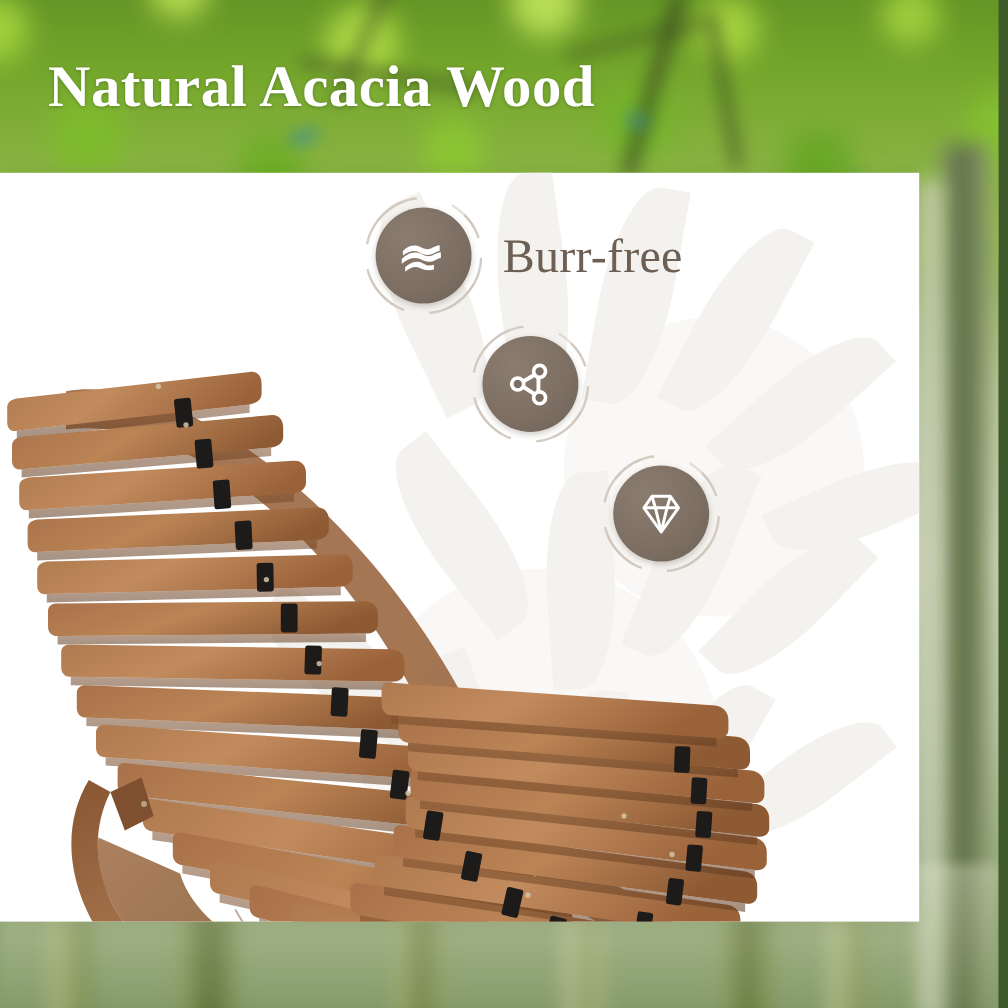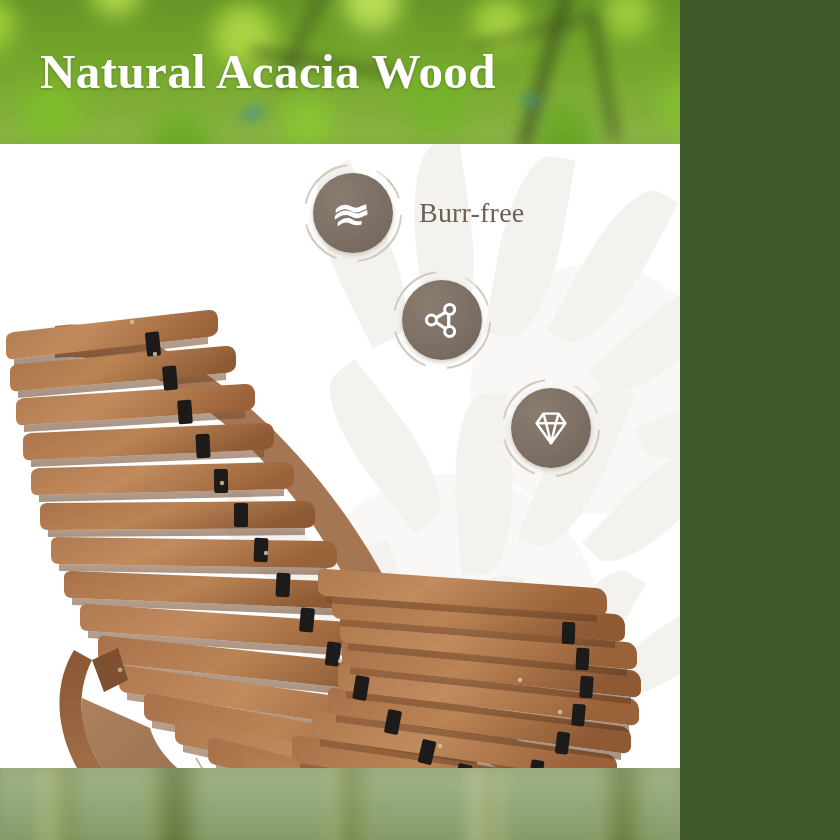--- a/index.html
+++ b/index.html
@@ -1,20 +1,20 @@
 <!DOCTYPE html>
 <html><head>
 <meta charset="utf-8">
 <style>
   html,body{margin:0;padding:0;}
   body{
     width:840px;height:840px;overflow:hidden;position:relative;
     font-family:"Liberation Serif",serif;background:#3f5a2a;
   }
-  #stage{position:absolute;inset:0;width:680px;height:840px;overflow:hidden;}
+  #stage{position:absolute;inset:0;width:832px;height:840px;overflow:hidden;}
 
   
   .bg{position:absolute;inset:0;overflow:hidden;}
   .bg-base{
     position:absolute;inset:-40px;
     background:
       linear-gradient(180deg,#4e7a22 0%,#6f9a33 14%,#8fae52 26%,#b9c89a 40%,
                       #cfd8bb 55%,#b9c8a4 70%,#93a878 85%,#7e9464 100%);
   }
   
@@ -124,21 +124,21 @@
   }
   .ring .disc{
     position:absolute;inset:0;border-radius:50%;
     background:radial-gradient(circle at 34% 30%,#8a7c6f,#7c6e62 60%,#6e6156);
     box-shadow:0 2px 5px rgba(90,78,66,.30);
     display:flex;align-items:center;justify-content:center;
   }
   .ring .disc svg{width:46px;height:46px;display:block;}
   .badge .label{
     margin-left:26px;font-family:"Liberation Serif",serif;
-    font-size:28px;color:#6d5f53;white-space:nowrap;letter-spacing:.2px;
+    font-size:40px;color:#6d5f53;white-space:nowrap;letter-spacing:.2px;
   }
 
   
   #chairWrap{position:absolute;left:0;top:144px;width:700px;height:580px;}
   #chairWrap svg{display:block;width:700px;height:580px;}
 </style>
 </head>
 <body>
 
 <div id="stage">

